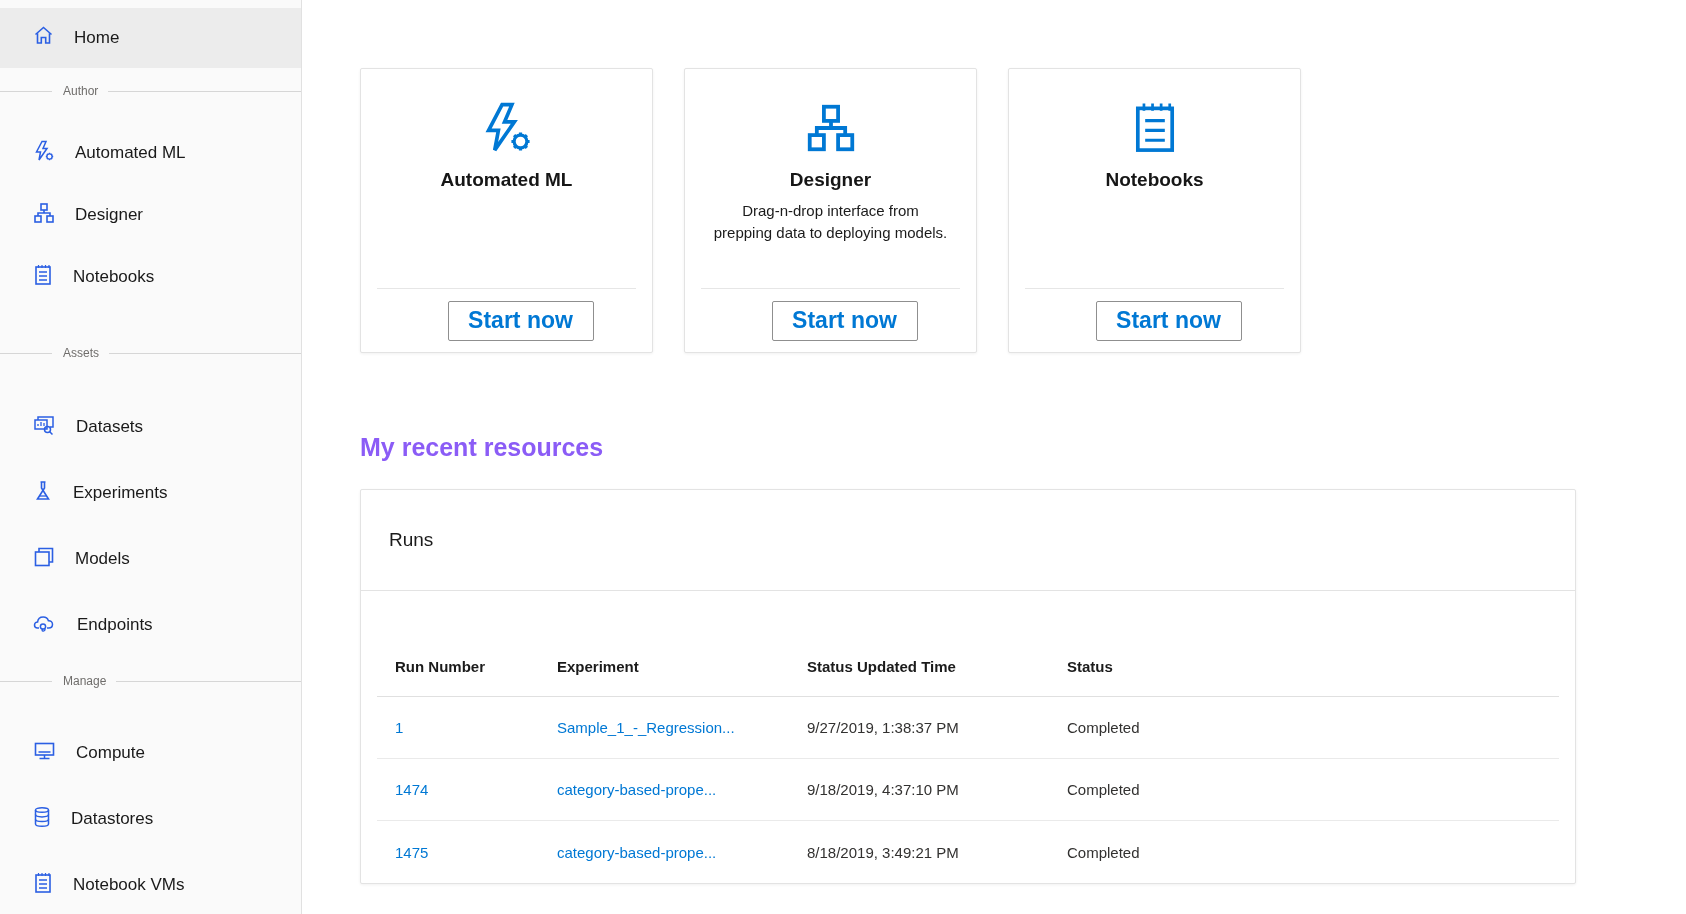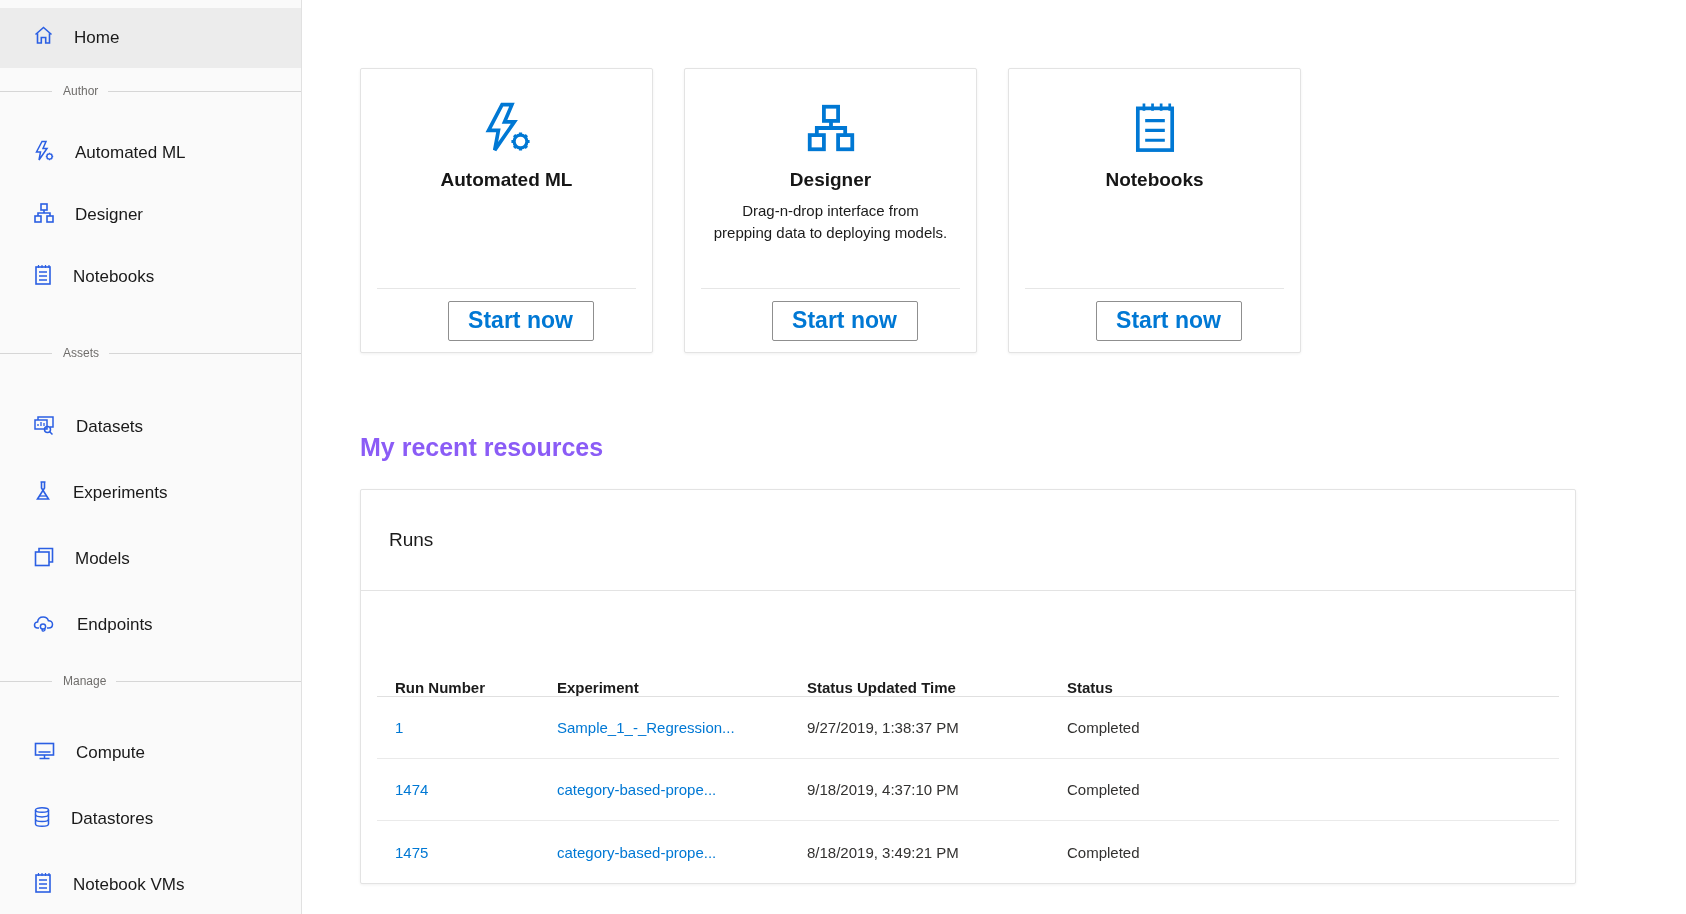--- a/index.html
+++ b/index.html
@@ -51,21 +51,21 @@
 
   .recent-title { margin-top:80px; font-size:25px; font-weight:700; color:#8b5cf6; }
 
   .panel { margin-top:27px; width:1216px; border:1px solid #e3e3e3; border-radius:2px;
            box-shadow:0 1px 3px rgba(0,0,0,.06); background:#fff; }
   .panel-tab-row { height:101px; display:flex; align-items:center; padding-left:28px;
                    border-bottom:1px solid #e3e3e3; }
   .panel-tab { font-size:19px; color:#1b1b1b; cursor:pointer; }
   .runs-table { margin:0 16px; }
   .tr { display:flex; align-items:center; }
-  .thead { margin-top:46px; height:60px; border-bottom:1px solid #e0e0e0;align-items:flex-end; }
+  .thead { margin-top:46px; height:60px; border-bottom:1px solid #e0e0e0; }
   .th { font-size:15px; font-weight:700; color:#1b1b1b; }
   .trow { height:62px; border-bottom:1px solid #eaeaea; cursor:default; }
   .trow:last-child { border-bottom:none; }
   .c1 { width:180px; padding-left:18px; }
   .c2 { width:250px; }
   .c3 { width:260px; }
   .c4 { flex:1; }
   .cell { font-size:15px; color:#323130; }
   .link { color:#0078d4; cursor:pointer; text-decoration:none; }
 </style>

